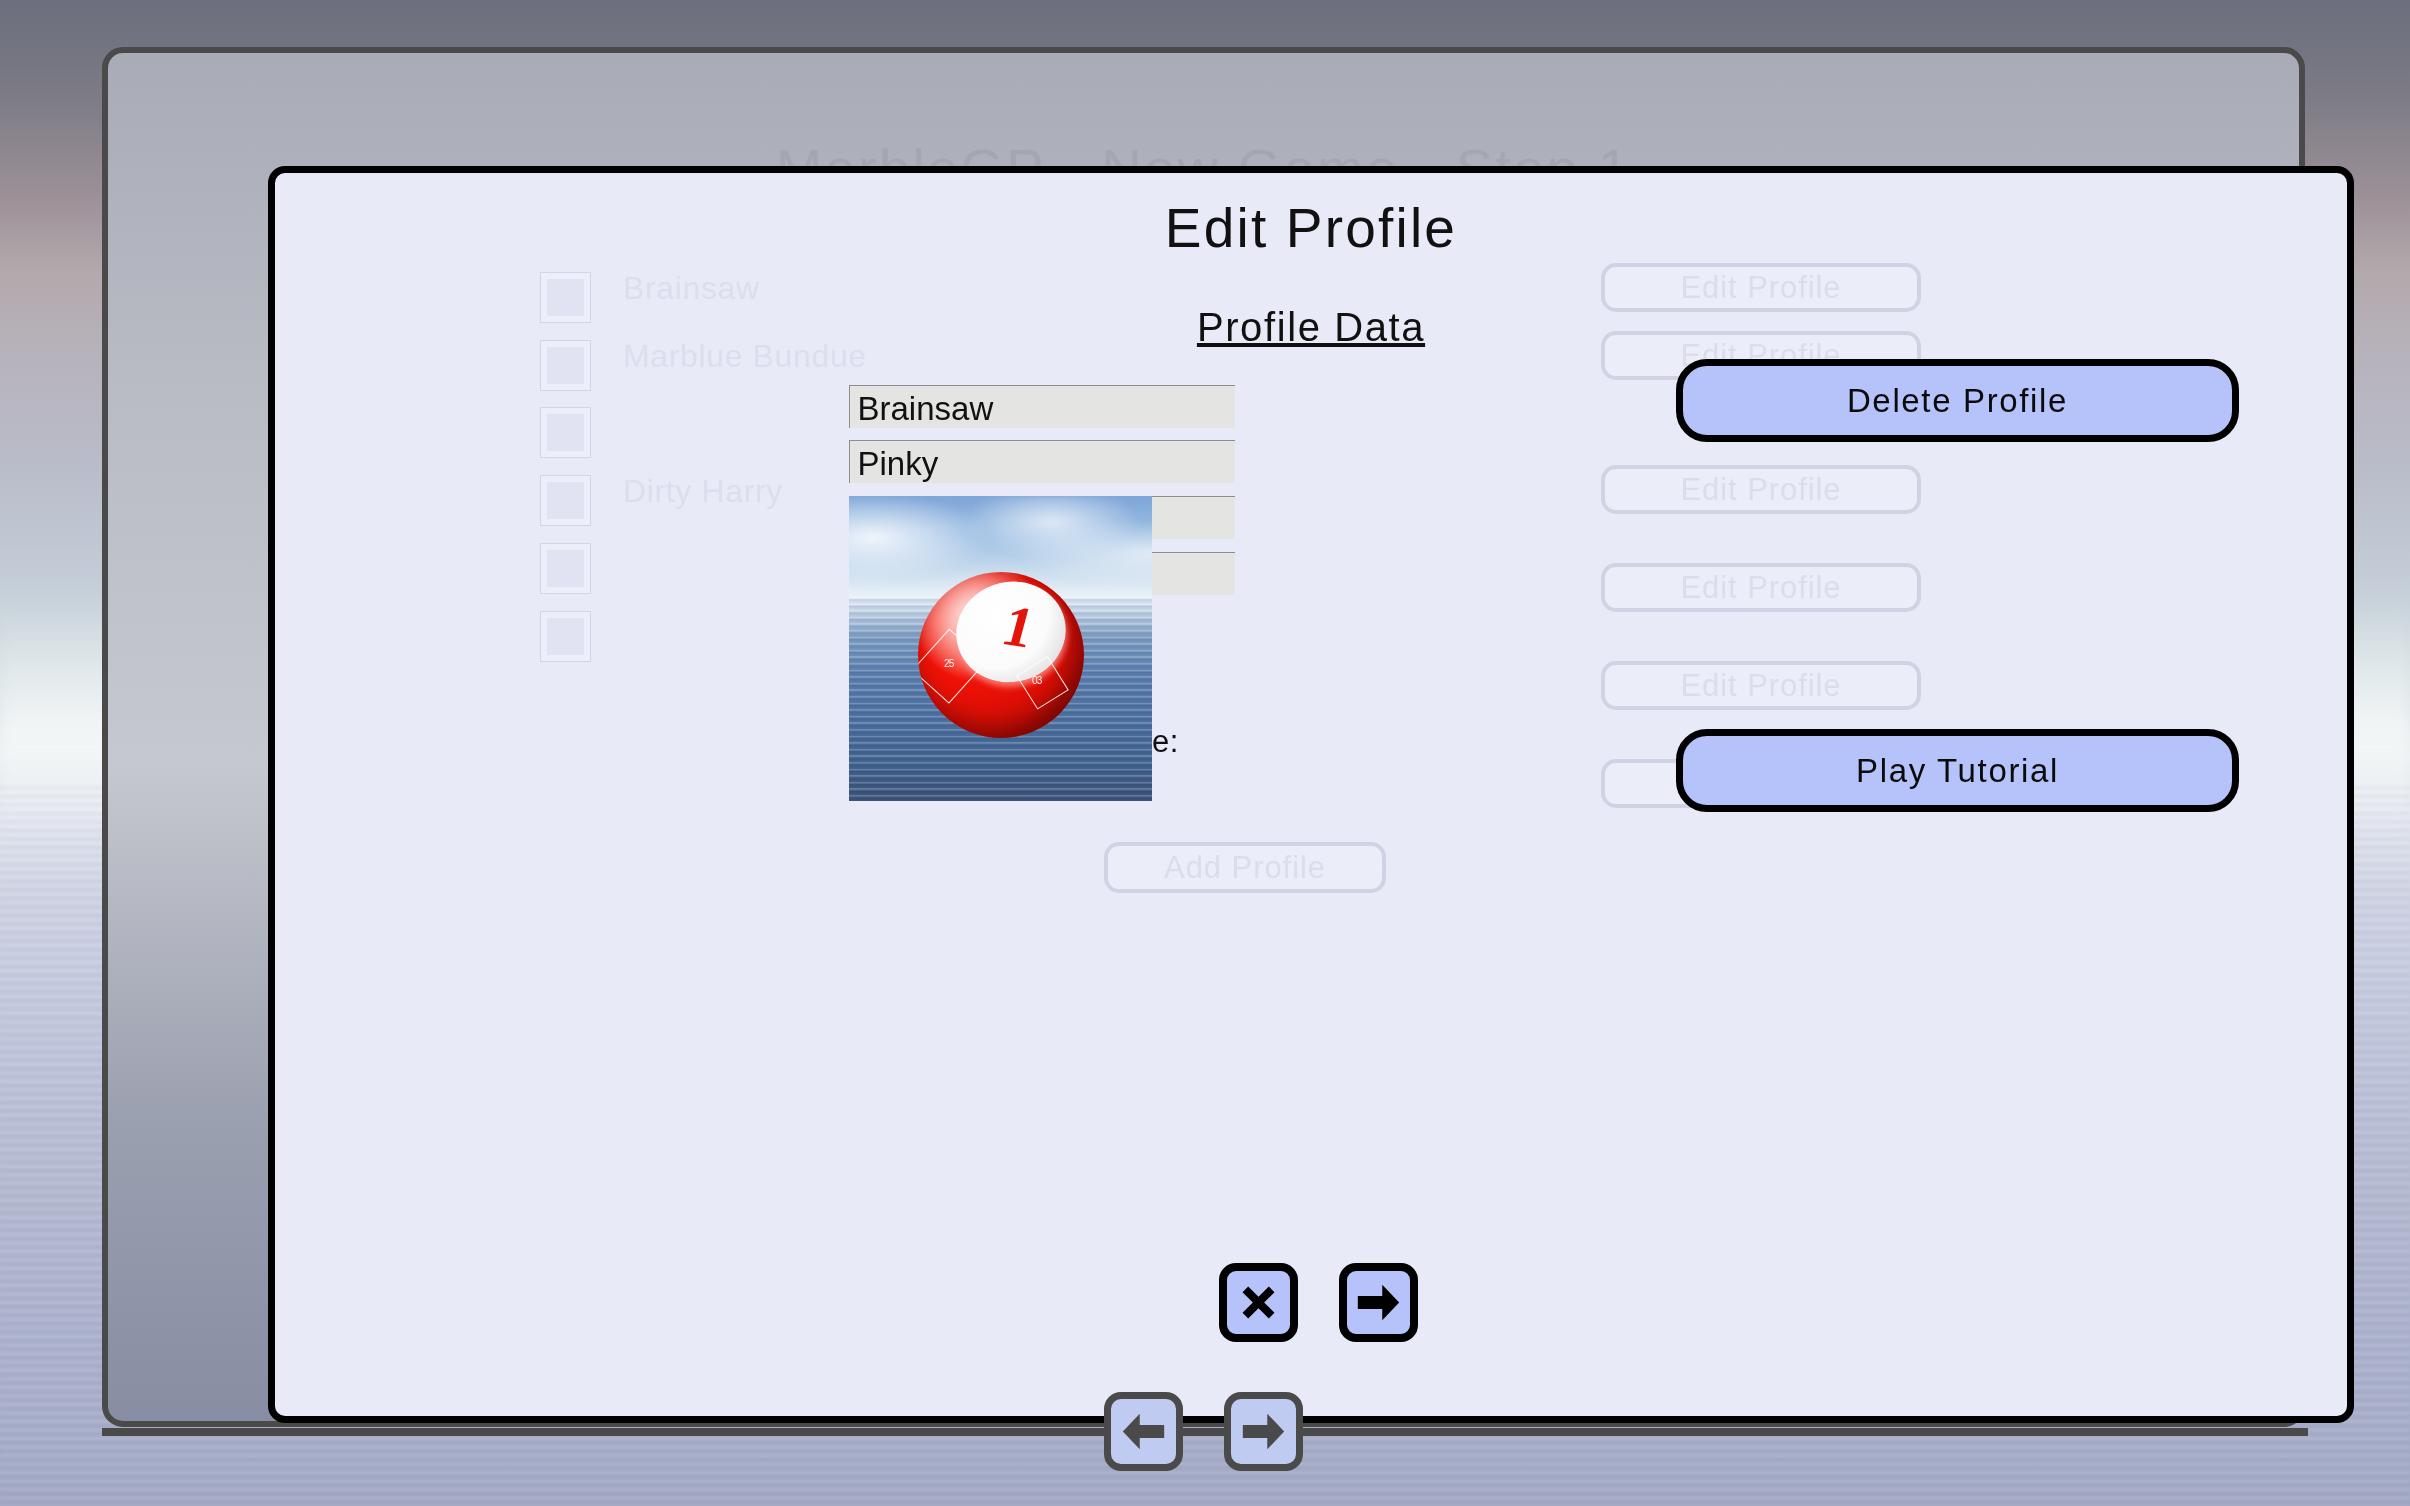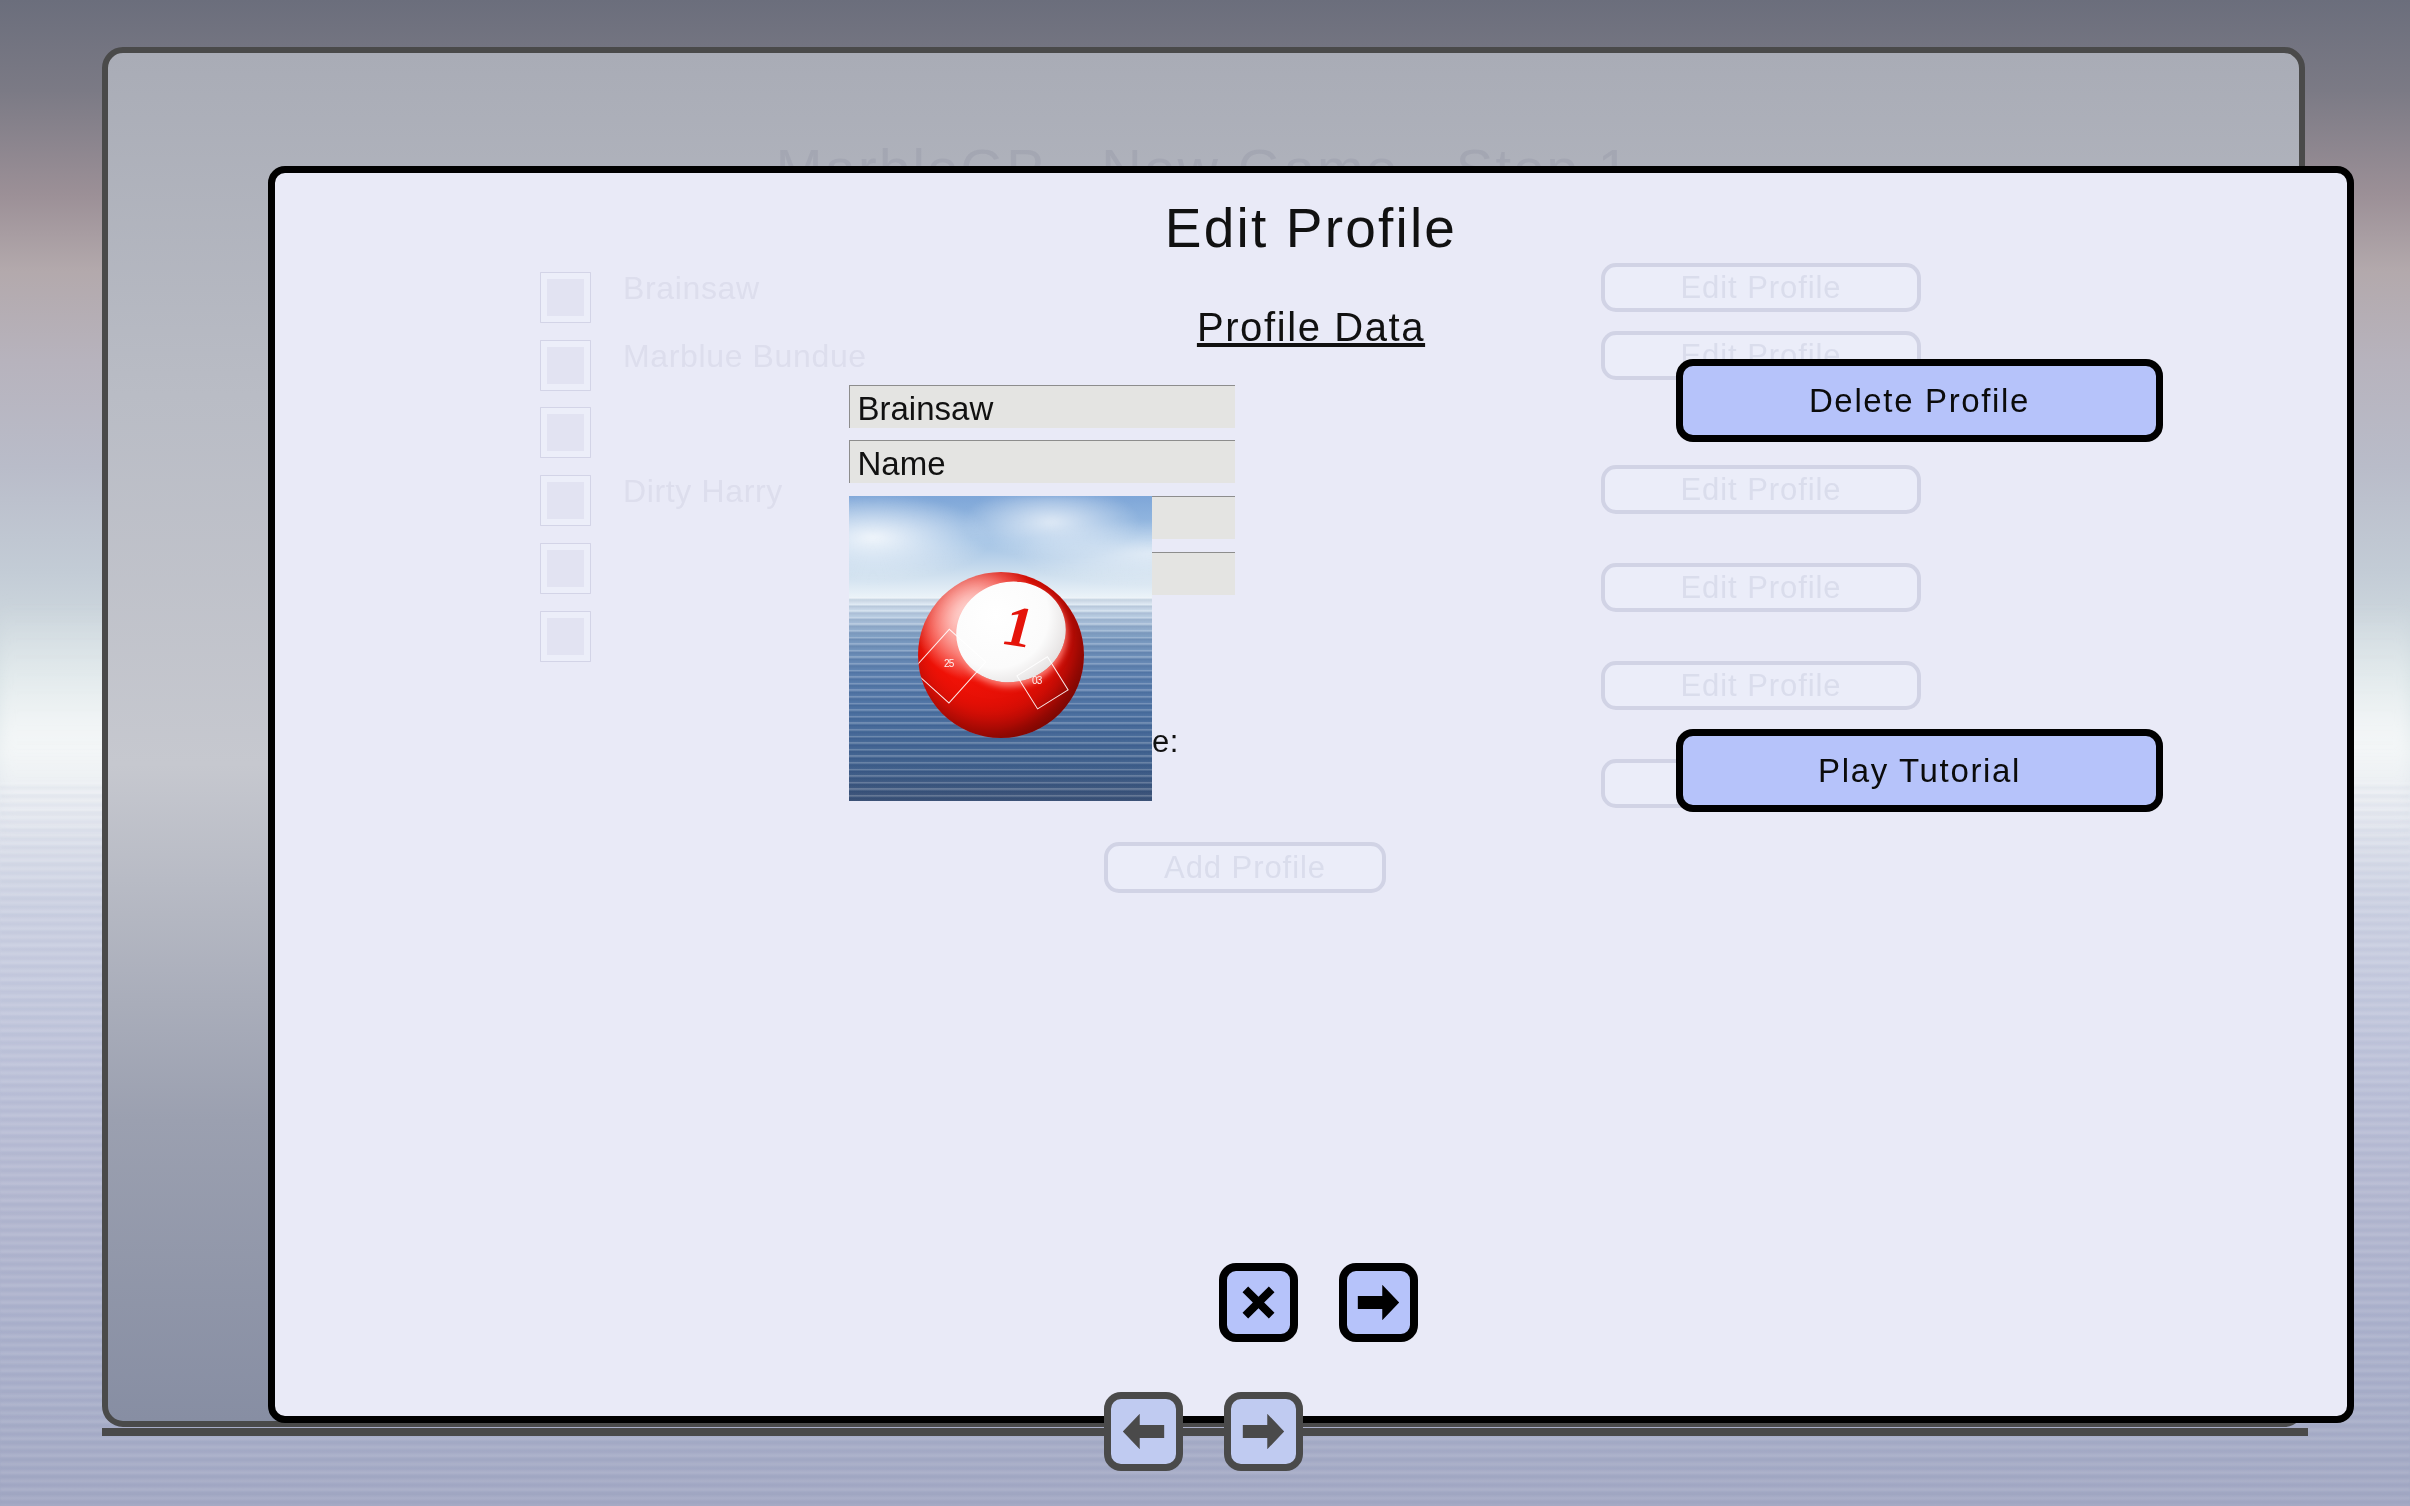--- a/index.html
+++ b/index.html
@@ -181,22 +181,22 @@
   }
   #marble .lz1 { left:4%; top:40%; width:30%; height:34%; }
   #marble .lz2 { left:64%; top:55%; width:22%; height:24%; transform:rotate(-32deg); }
   #marble .glyph {
     position:absolute; color:rgba(255,255,255,.92);
     font-size:10px; letter-spacing:-0.9px; font-weight:400;
   }
 
   
   .action-btn {
-    position:absolute; left:1401px; width:487px; height:83px;
-    border:7.5px solid #000; border-radius:17px;
+    position:absolute; left:1401px; width:563px; height:83px;
+    border:7.5px solid #000; border-radius:31px;
     background:#b6c3fa;
     display:flex; align-items:center; justify-content:center;
     font-size:33px; letter-spacing:.05em; color:#0b0b0b;
     white-space:nowrap;
   }
 
   
   .icon-btn {
     position:absolute; width:79px; height:79px;
     border:8.5px solid #000; border-radius:17px;
@@ -265,21 +265,21 @@
     <div id="dlgSub">Profile  Data</div>
 
     <div>
       <div class="fld-label" style="top:218px;">Name:</div>
       <div class="fld-box" style="top:212px;">
         <span>Brainsaw</span>
       </div>
 
       <div class="fld-label" style="top:274px;">Short  Name:</div>
       <div class="fld-box" style="top:267px;">
-        <span>Name</span>
+        <span>Pinky</span>
       </div>
 
       <div class="fld-label" style="top:330px;">AI  Help:</div>
       <div class="fld-box" style="top:323px;">
         <span>Off</span>
       </div>
 
       <div class="fld-label" style="top:385px;">Controls:</div>
       <div class="fld-box" style="top:379px;">
         <span>Gamepad</span>

